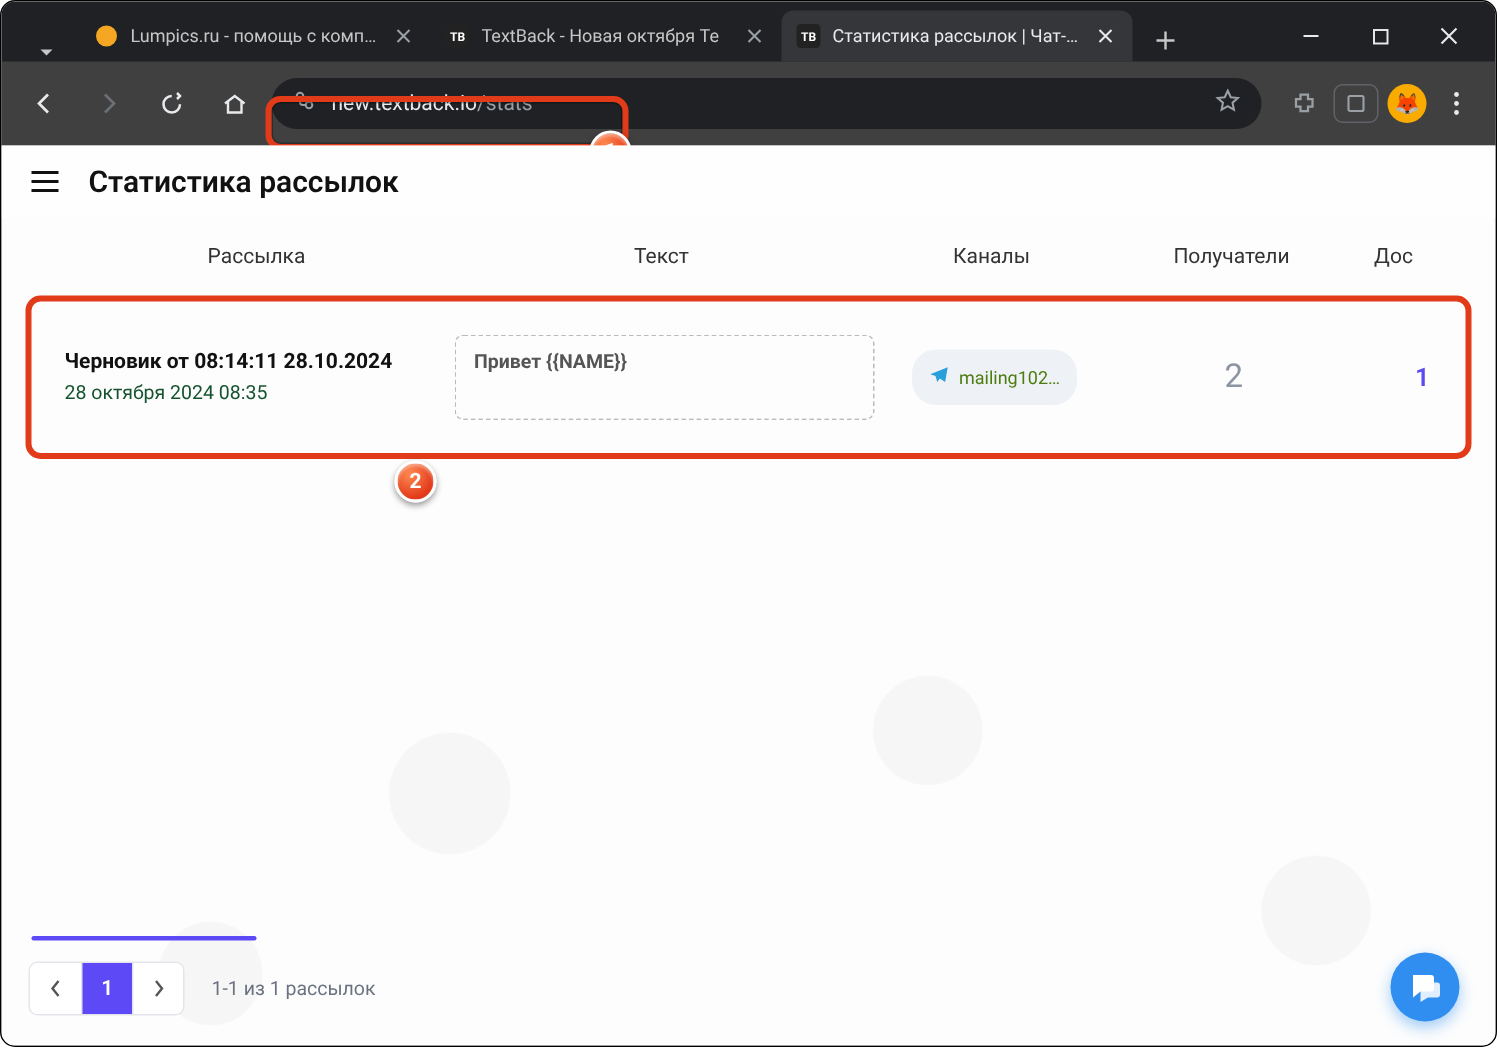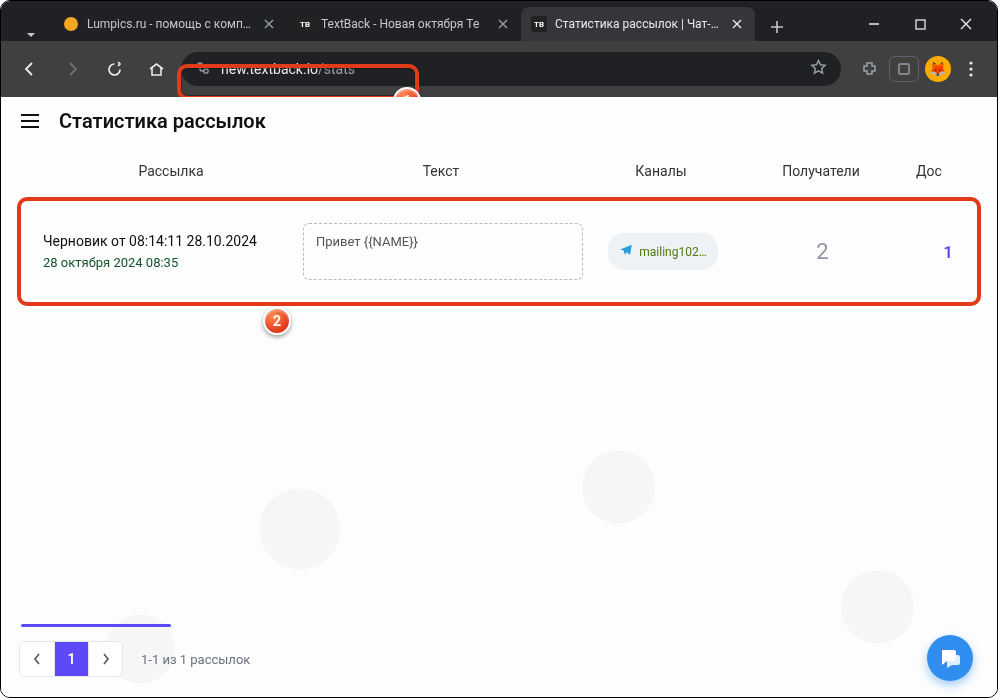--- a/index.html
+++ b/index.html
@@ -46,23 +46,23 @@
   .thead { display:flex; padding:18px 22px 18px 22px; color:#333; font-size:14px; }
   .th-campaign { width:260px; text-align:center; }
   .th-text { width:280px; text-align:center; }
   .th-channels { width:160px; text-align:center; }
   .th-recipients { width:160px; text-align:center; }
   .th-more { flex:1; text-align:center; }
 
   .row-hi { border:4px solid #e13b1a; border-radius:10px; position:relative; margin:0 -2px; }
   .trow { display:flex; padding:22px 22px; align-items:center; }
   .cell-campaign { width:260px; }
-  .cell-campaign .title { font-size:14px; font-weight:400; color:#111; }
+  .cell-campaign .title { font-size:14px; font-weight:700; color:#111; }
   .cell-campaign .date { font-size:13px; color:#14532d; margin-top:6px; }
-  .cell-text { width:280px; }
+  .cell-text { width:280px;font-weight:bold; }
   .msg-box { border:1px dashed #b9b9bf; border-radius:6px; padding:10px 12px 30px 12px; font-size:13px; color:#555; min-height:56px; }
   .cell-channels { width:160px; display:flex; justify-content:center; }
   .chip { background:#eef1f5; border-radius:16px; padding:10px 11px; font-size:12px; color:#4d7c0f; display:inline-flex; align-items:center; gap:6px; max-width:140px; }
   .chip .lbl { white-space:nowrap; overflow:hidden; text-overflow:ellipsis; }
   .cell-recipients { width:160px; text-align:center; color:#8e95a2; font-size:22px; font-weight:400; letter-spacing:1px; }
   .cell-extra { flex:1; text-align:right; color:#5b4bf0; font-size:17px; font-weight:600; padding-right:2px; }
 
   .callout-2 { position:absolute; left:262px; top:306px; }
   .callout { width:28px; height:28px; border-radius:50%; background:radial-gradient(circle at 35% 30%, #ff8a50, #e2391a 70%); border:2px solid #fff; box-shadow:0 2px 4px rgba(0,0,0,.4), inset 0 2px 2px rgba(255,255,255,.4); display:flex; align-items:center; justify-content:center; color:#fff; font-weight:700; font-size:14px; }
 

